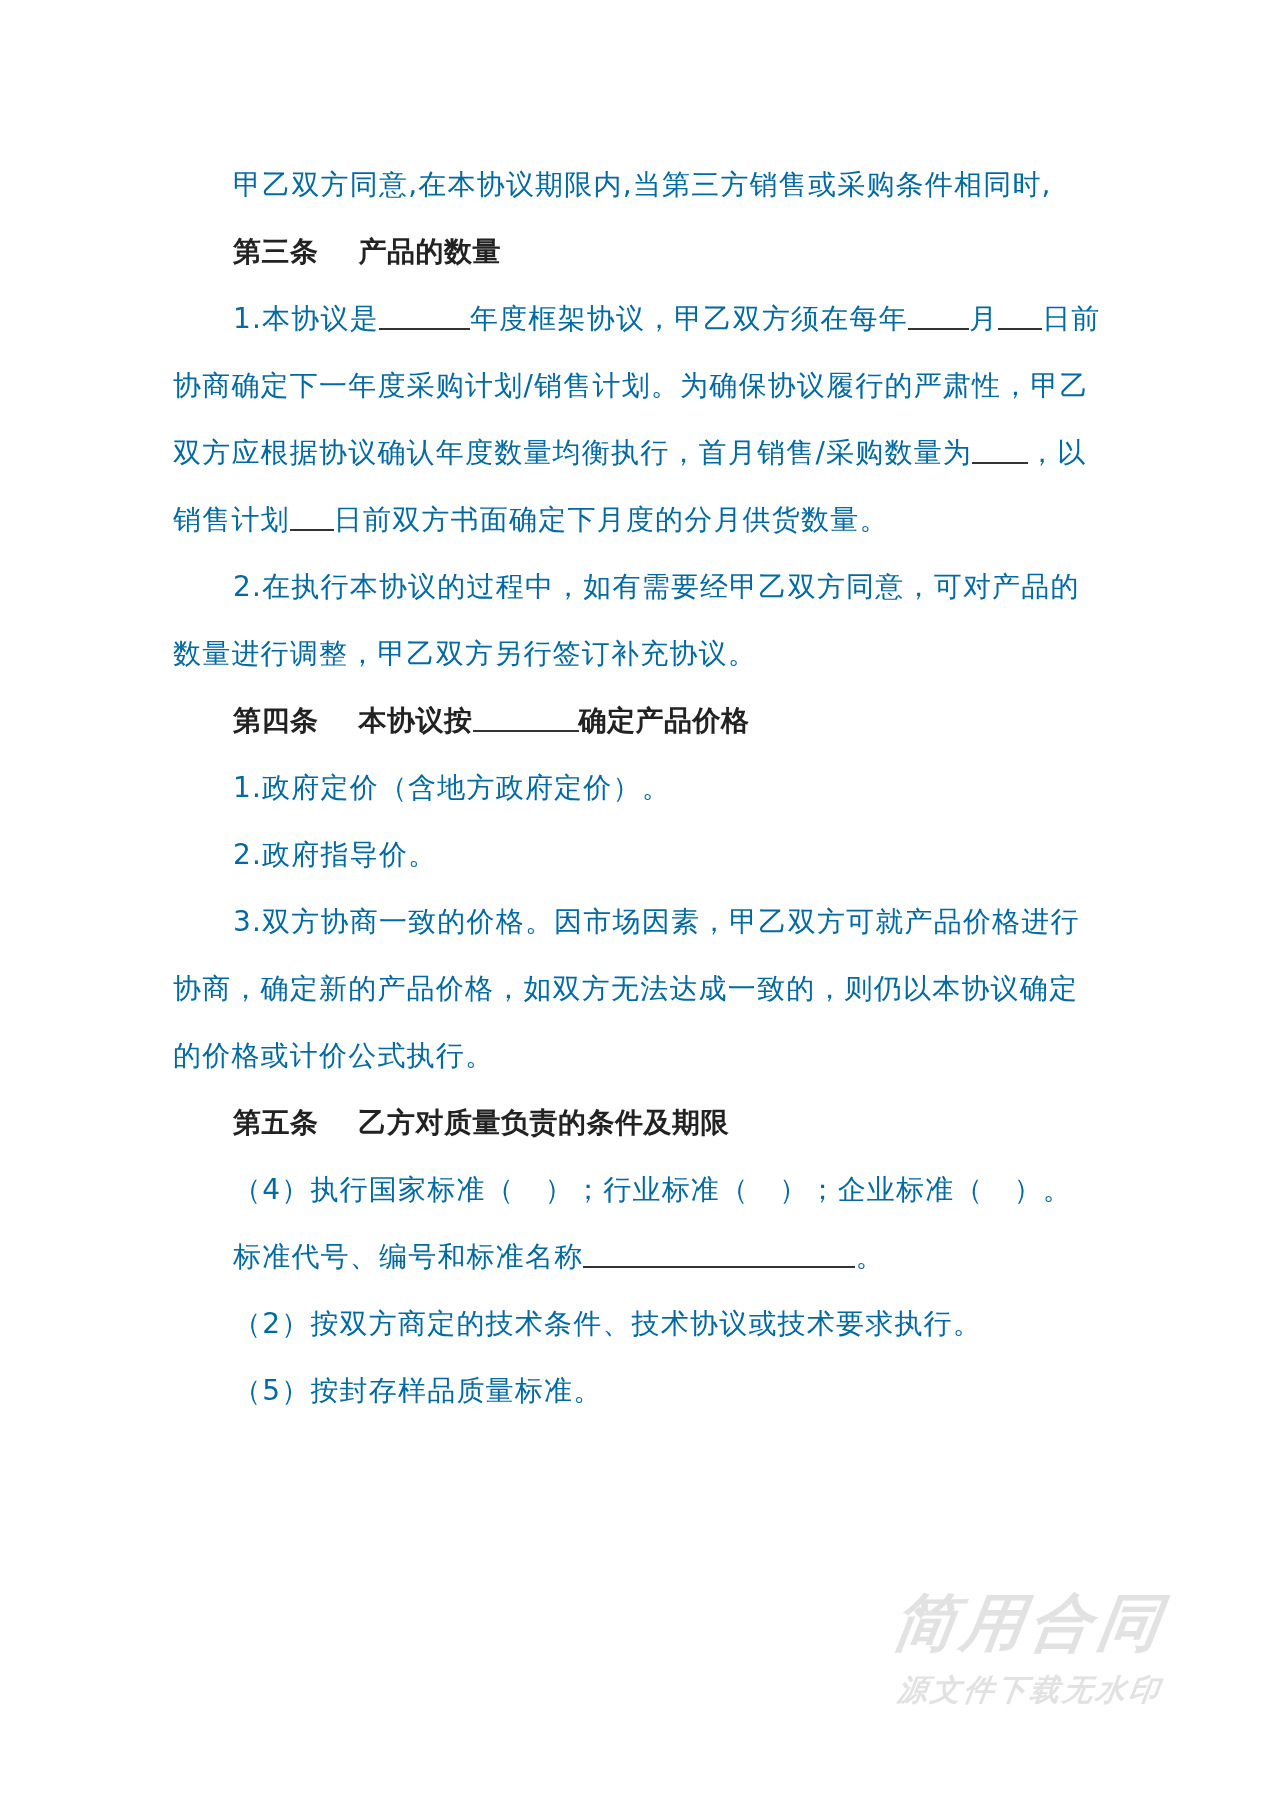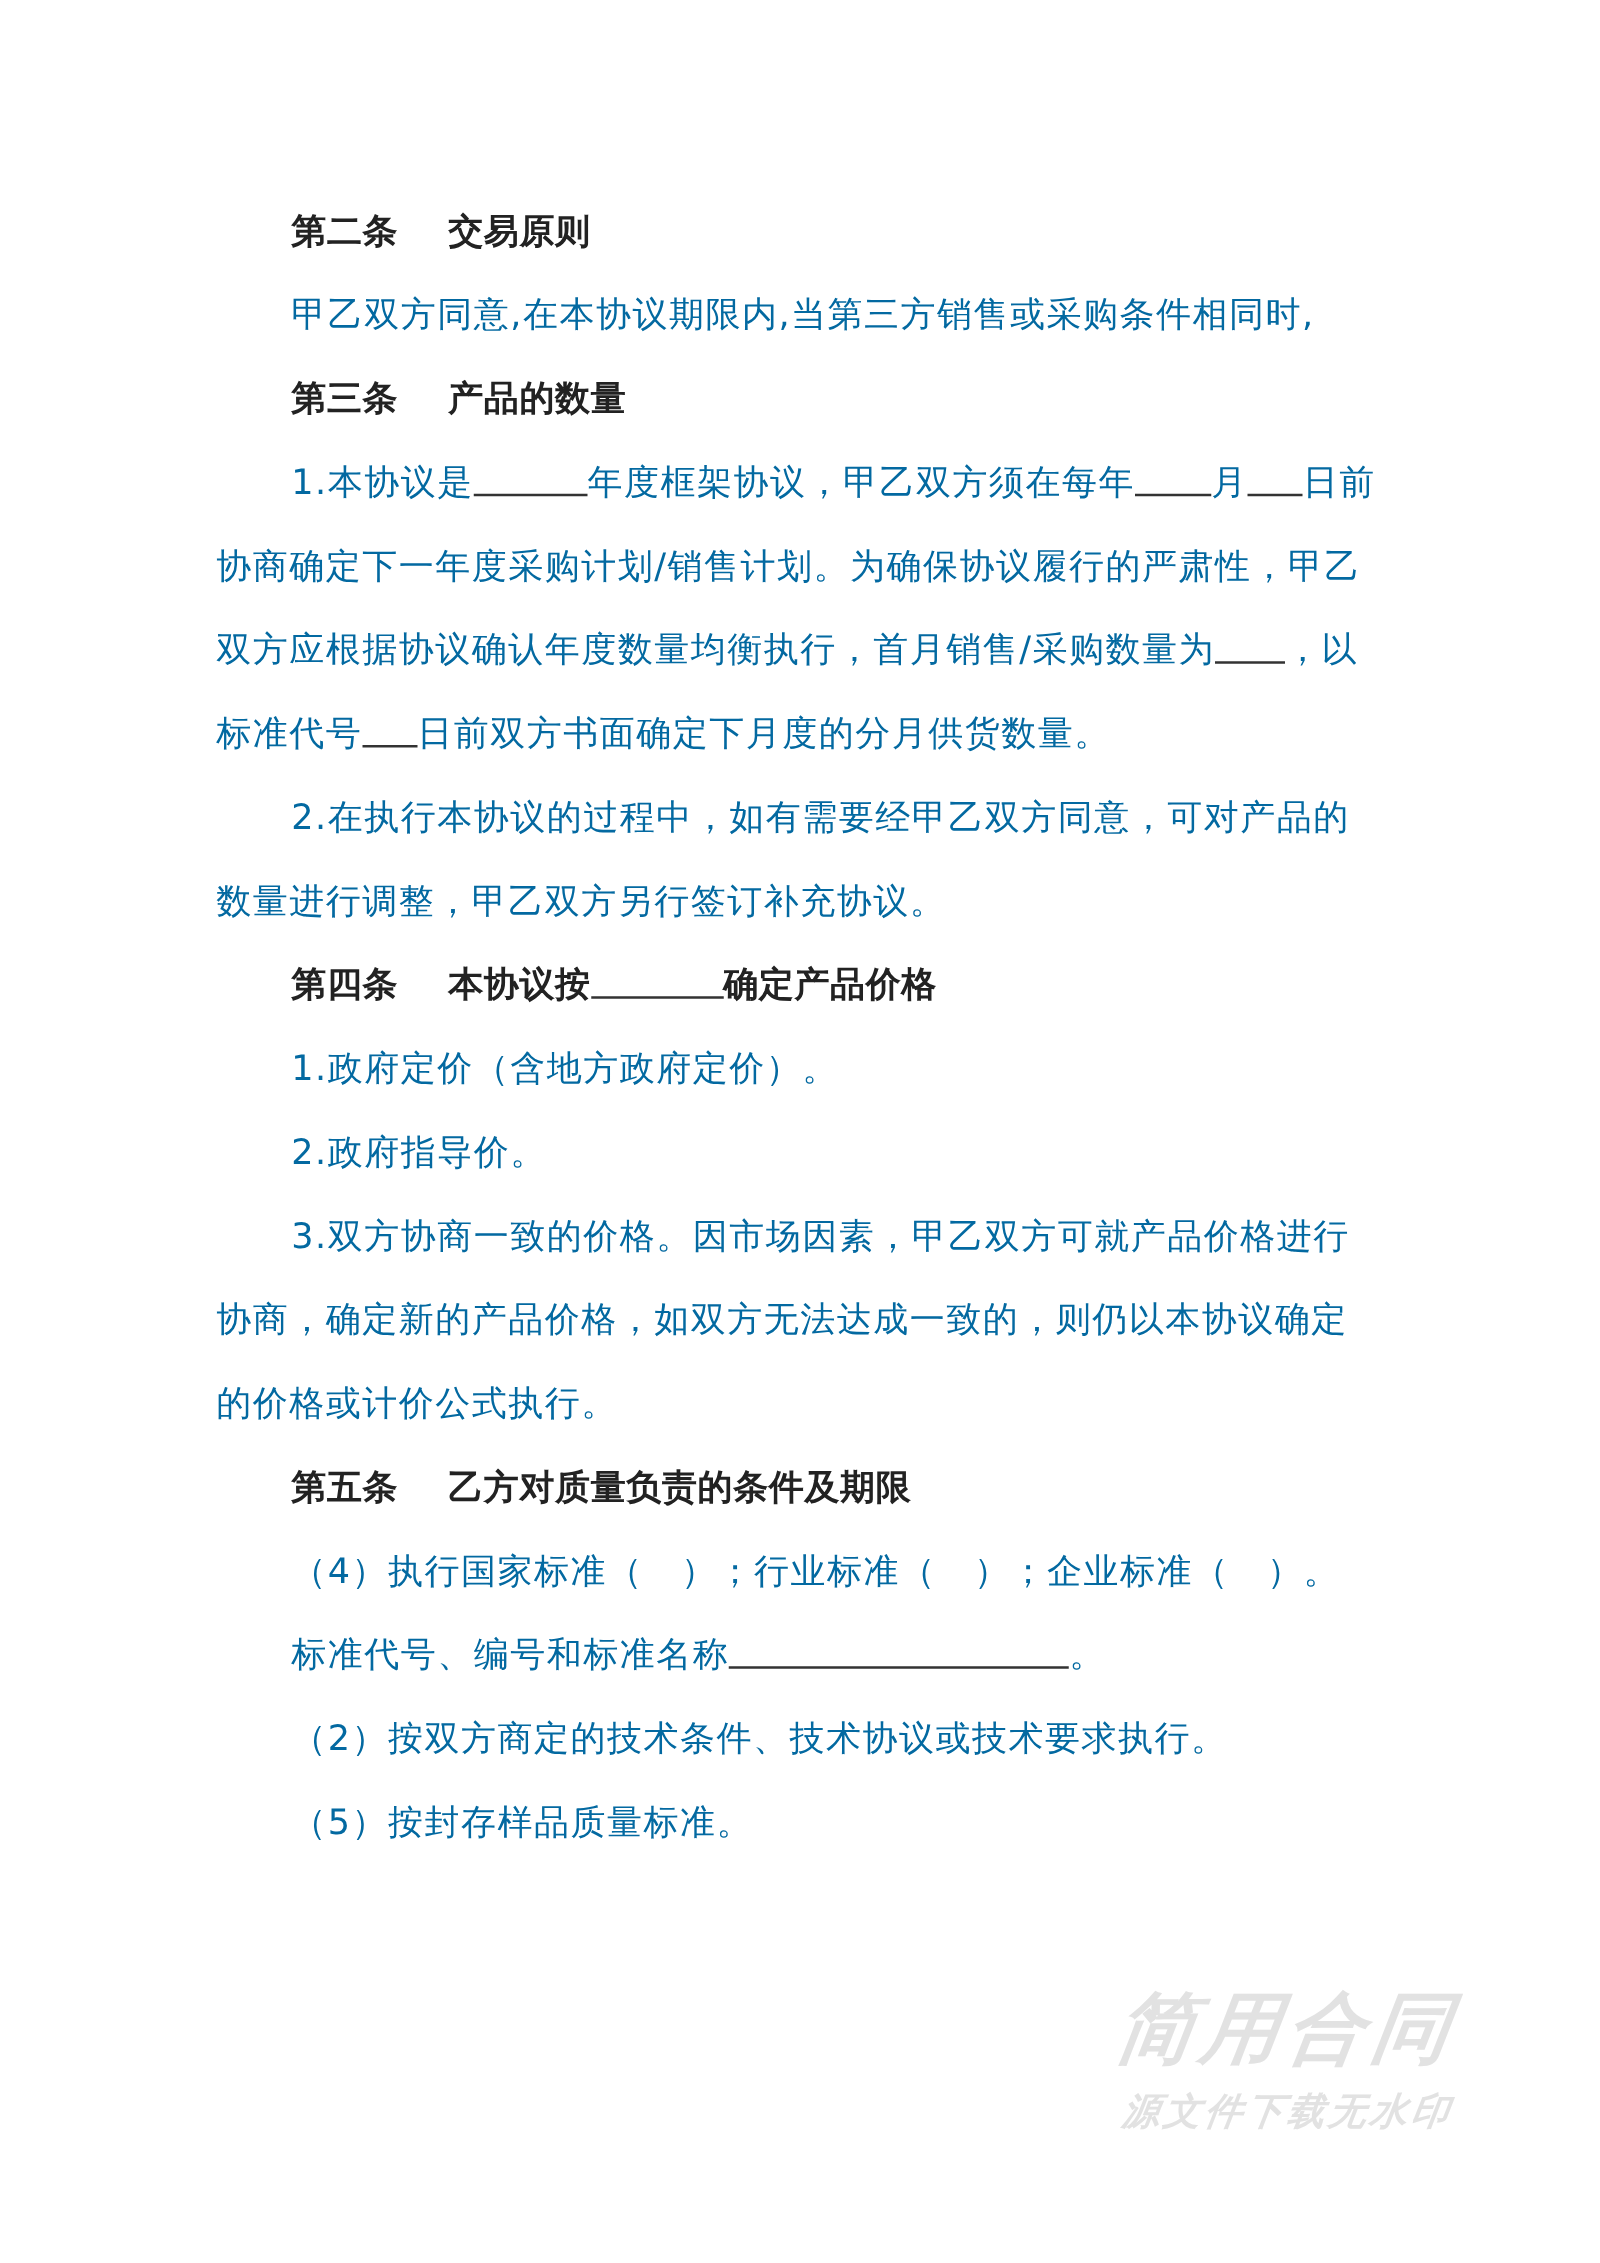--- a/index.html
+++ b/index.html
@@ -33,41 +33,38 @@
   }
   .wm-title { font-size: 62px; line-height: 70px; letter-spacing: 6px; transform: skewX(-8deg); }
   .wm-sub { font-size: 30px; line-height: 40px; letter-spacing: 3px; margin-top: 12px; transform: skewX(-8deg); }
 </style>
 </head>
 <body>
 
 <div class="page">
   <div class="content">
 
-    <div class="line indent heading">
-      <span>第二条</span><span class="gap"></span><span>交易原则</span>
-    </div>
     <div class="line indent">
       <span>甲乙双方同意,在本协议期限内,当第三方销售或采购条件相同时,</span>
     </div>
 
     <div class="line indent heading">
       <span>第三条</span><span class="gap"></span><span>产品的数量</span>
     </div>
     <div class="line indent">
       <span>1.本协议是</span><span class="blank" style="width:91px"></span><span>年度框架协议，甲乙双方须在每年</span><span class="blank" style="width:61px"></span><span>月</span><span class="blank" style="width:44px"></span><span>日前</span>
     </div>
     <div class="line">
       <span>协商确定下一年度采购计划/销售计划。为确保协议履行的严肃性，甲乙</span>
     </div>
     <div class="line">
       <span>双方应根据协议确认年度数量均衡执行，首月销售/采购数量为</span><span class="blank" style="width:56px"></span><span>，以</span>
     </div>
     <div class="line">
-      <span>标准代号</span><span class="blank" style="width:44px"></span><span>日前双方书面确定下月度的分月供货数量。</span>
+      <span>销售计划</span><span class="blank" style="width:44px"></span><span>日前双方书面确定下月度的分月供货数量。</span>
     </div>
     <div class="line indent">
       <span>2.在执行本协议的过程中，如有需要经甲乙双方同意，可对产品的</span>
     </div>
     <div class="line">
       <span>数量进行调整，甲乙双方另行签订补充协议。</span>
     </div>
 
     <div class="line indent heading">
       <span>第四条</span><span class="gap"></span><span>本协议按</span><span class="blank" style="width:106px"></span><span>确定产品价格</span>

